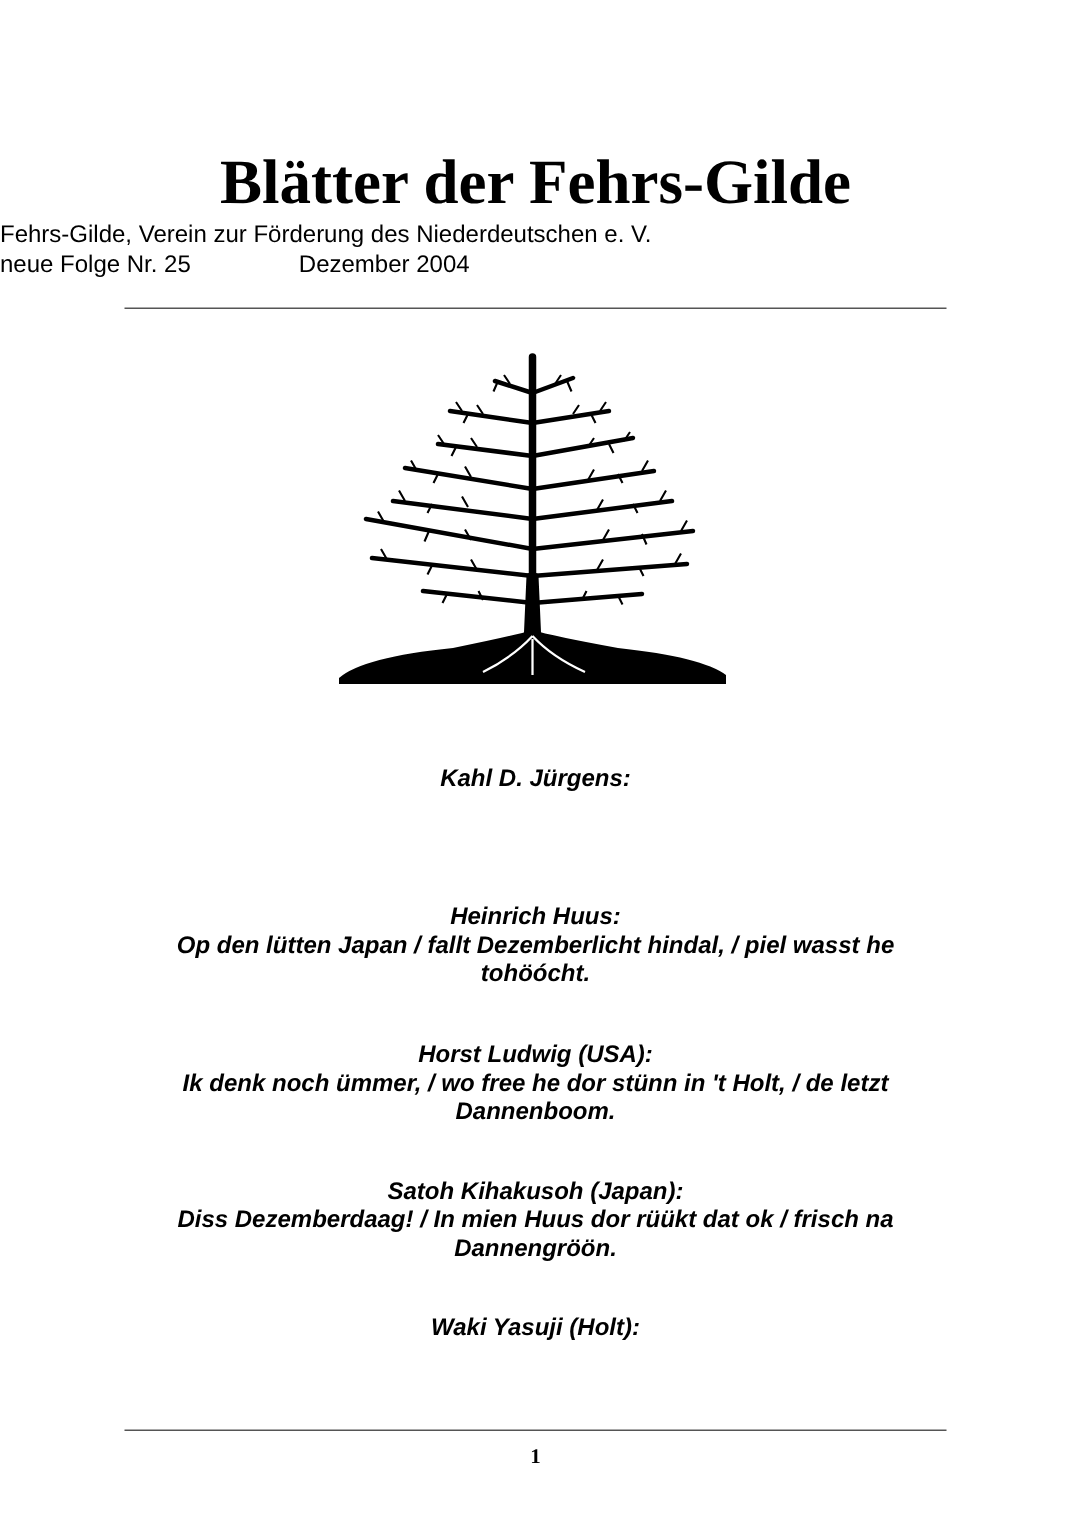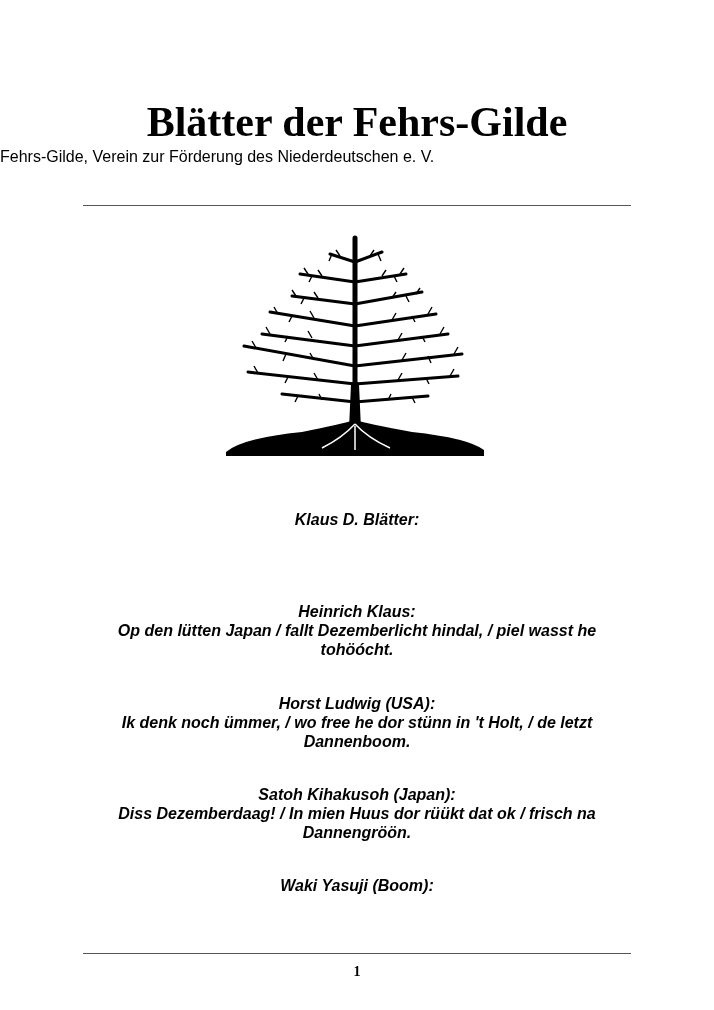--- a/index.html
+++ b/index.html
@@ -31,20 +31,23 @@
       position: absolute; left: 0; width: 714px; top: 952px; text-align: center;
       font-family: "Liberation Serif", "DejaVu Serif", serif; font-weight: bold; font-size: 14px;
     }
   </style>
 </head>
 <body>
 
 <div class="page">
   <div class="title">Blätter der Fehrs-Gilde</div>
   <div class="subline sub1">Fehrs-Gilde, Verein zur Förderung des Niederdeutschen  e. V.</div>
+  <div class="subline sub2">
+    <span class="folge">neue Folge Nr. 25</span><span>Dezember 2004</span>
+  </div>
   <div class="rule rule-top"></div>
 
   <svg class="tree" viewBox="0 0 266 224" xmlns="http://www.w3.org/2000/svg">
     <g stroke="#000" fill="none" stroke-linecap="round">
 
       <path d="M133 4 L133 190" stroke-width="5"></path>
       <path d="M131 150 L129 195 M135 150 L137 195" stroke-width="4"></path>
 
       <path d="M133 28 L108 20" stroke-width="3"></path>
       <path d="M133 48 L78 40" stroke-width="3"></path>
@@ -68,33 +71,33 @@
     <g stroke="#000" stroke-width="1.4">
       <path d="M118 22 l-4 -6 M110 20 l-3 7 M100 42 l-4 -6 M90 42 l-3 6 M86 40 l-4 -6 M96 64 l-4 -6 M82 64 l-3 6 M74 62 l-4 -6 M92 84 l-4 -7 M70 82 l-3 6 M56 80 l-4 -7 M90 104 l-4 -7 M66 102 l-3 6 M48 100 l-4 -7 M92 126 l-4 -7 M64 120 l-3 7 M34 114 l-4 -7 M96 146 l-4 -7 M66 143 l-3 6 M36 139 l-4 -7 M100 166 l-3 -6 M76 162 l-3 6"></path>
       <path d="M148 22 l4 -6 M156 20 l3 7 M160 42 l4 -6 M172 42 l3 6 M178 40 l4 -6 M170 64 l4 -6 M184 62 l3 6 M194 60 l4 -6 M170 86 l4 -7 M190 82 l3 6 M206 80 l4 -7 M176 106 l4 -7 M200 102 l3 6 M218 100 l4 -7 M180 126 l4 -7 M206 122 l3 7 M232 120 l4 -7 M176 146 l4 -7 M204 144 l3 6 M228 142 l4 -7 M166 166 l3 -6 M190 163 l3 6"></path>
     </g>
 
     <path d="M4 218 Q20 204 80 198 Q120 190 133 186 Q146 190 190 198 Q246 204 262 216 L262 222 L4 222 Z" fill="#000"></path>
     <path d="M133 190 Q120 204 100 214 M133 190 Q146 204 168 214 M133 192 L133 216" stroke="#fff" stroke-width="1.5" fill="none"></path>
   </svg>
 
   <div class="poem" style="top:498px;">
-    <span class="author">Klaus D. Blätter:</span>
+    <span class="author">Kahl D. Jürgens:</span>
   </div>
   <div class="poem" style="top:590px;">
-    <span class="author">Heinrich Klaus:</span>
+    <span class="author">Heinrich Huus:</span>
     <span class="text">Op den lütten Japan / fallt Dezemberlicht hindal, / piel wasst he tohöócht.</span>
   </div>
   <div class="poem" style="top:682px;">
     <span class="author">Horst Ludwig (USA):</span>
     <span class="text">Ik denk noch ümmer, / wo free he dor stünn in 't Holt, / de letzt Dannenboom.</span>
   </div>
   <div class="poem" style="top:773px;">
     <span class="author">Satoh Kihakusoh (Japan):</span>
     <span class="text">Diss Dezemberdaag! / In mien Huus dor rüükt dat ok / frisch na Dannengröön.</span>
   </div>
   <div class="poem" style="top:864px;">
-    <span class="author">Waki Yasuji (Boom):</span>
+    <span class="author">Waki Yasuji (Holt):</span>
   </div>
 
   <div class="rule rule-bottom"></div>
   <div class="pagenum">1</div>
 </div>
 
 </body></html>

